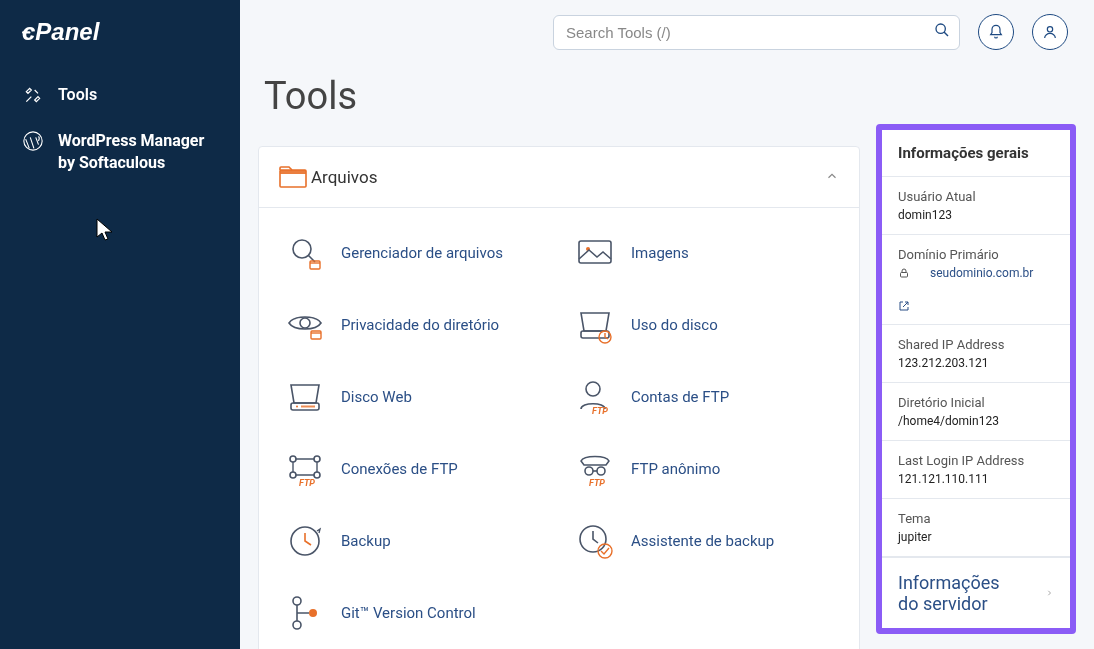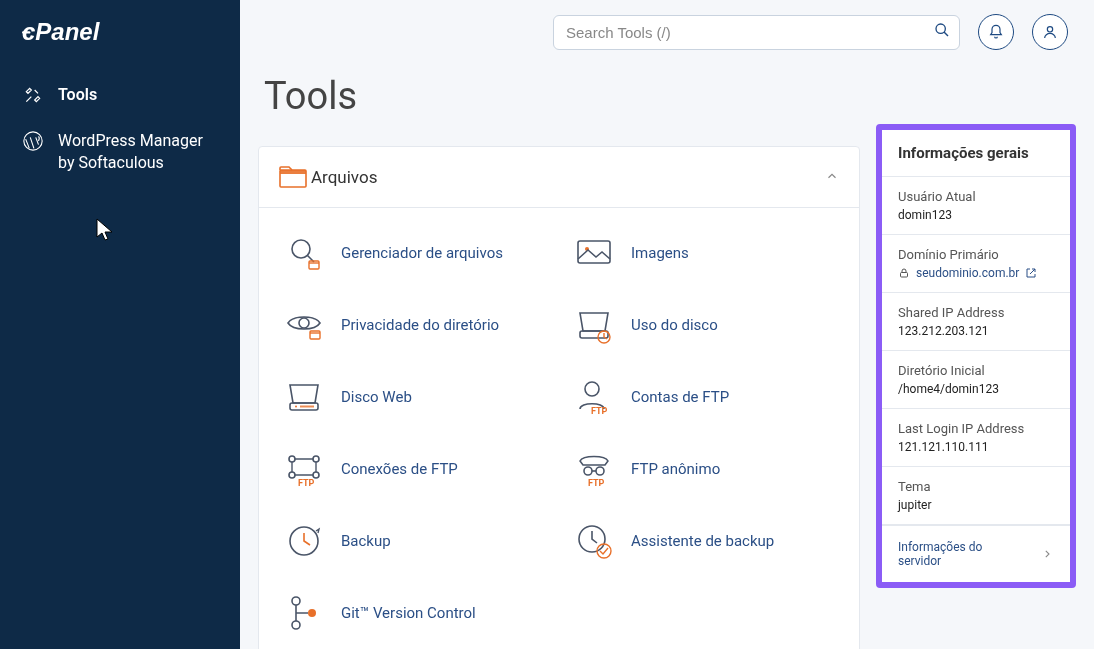--- a/index.html
+++ b/index.html
@@ -1,20 +1,20 @@
 <!DOCTYPE html>
 <html><head>
 <meta charset="utf-8">
 <style>
 * { margin: 0; padding: 0; box-sizing: border-box; }
 body { font-family: -apple-system, BlinkMacSystemFont, "Segoe UI", Roboto, sans-serif; background: #f5f7fa; color: #333; width: 1094px; height: 649px; overflow: hidden; display: flex; }
 .sidebar { width: 240px; background: #0e2a47; color: #fff; padding: 18px 0; flex-shrink: 0; }
 .logo { padding: 0 9px 22px 22px; }
 .logo svg { width: 120px; height: auto; }
-.nav-item { display: flex; align-items: flex-start; gap: 14px; padding: 12px 22px; cursor: pointer; font-size: 16px; line-height: 1.4; }
+.nav-item { display: flex; align-items: flex-start; gap: 14px; padding: 12px 22px; cursor: pointer; font-size: 16px; line-height: 1.4; font-weight: bold; }
 .nav-item .nicon { width: 22px; height: 22px; flex-shrink: 0; display: flex; align-items: center; justify-content: center; }
 .nav-item.active { font-weight: 600; }
 .nav-label { flex: 1; }
 
 .main { flex: 1; display: flex; flex-direction: column; overflow: hidden; }
 .topbar { display: flex; align-items: center; justify-content: flex-end; gap: 18px; padding: 14px 26px; }
 .search { position: relative; width: 407px; }
 .search input { width: 100%; padding: 8px 36px 8px 12px; border: 1px solid #c9d3df; border-radius: 6px; font-size: 15px; background: #fff; color: #333; }
 .search input::placeholder { color: #888; }
 .search .sicon { position: absolute; right: 10px; top: 50%; transform: translateY(-50%); color: #1e4a82; }
@@ -24,32 +24,32 @@
 .left { flex: 1; display: flex; flex-direction: column; gap: 18px; }
 .page-title { font-size: 38px; font-weight: 400; color: #444; padding: 10px 6px 10px 6px; }
 
 .panel { background: #fff; border: 1px solid #e4e8ee; border-radius: 4px; }
 .panel-head { display: flex; align-items: center; gap: 4px; padding: 16px 20px; cursor: pointer; }
 .panel-head .picon { width: 28px; height: 28px; display: flex; align-items: center; justify-content: center; }
 .panel-title { flex: 1; font-size: 17px; color: #333; }
 .chev { color: #888; }
 .panel-body { border-top: 1px solid #e4e8ee; padding: 14px 20px 18px 20px; display: grid; grid-template-columns: 1fr 1fr; gap: 10px 20px; }
 .tool { display: flex; align-items: center; gap: 16px; padding: 10px 4px; cursor: pointer; }
-.tool .ticon { width: 42px; height: 42px; flex-shrink: 0; display: flex; align-items: center; justify-content: center; }
+.tool .ticon { width: 42px; height: 42px; flex-shrink: 0; display: flex; align-items: center; justify-content: flex-end; font-style: italic; }
 .tool-label { color: #2b4f86; font-size: 15px; }
 
 .right { width: 200px; flex-shrink: 0; display: flex; flex-direction: column; gap: 0; margin-top: 60px; }
 .info-panel { background: #fff; border: 6px solid #8b5cf6; border-radius: 4px; }
 .info-head { padding: 14px 16px; border-bottom: 1px solid #e4e8ee; font-weight: 700; font-size: 15px; }
 .info-row { padding: 12px 16px; border-bottom: 1px solid #e4e8ee; font-size: 13.5px; }
 .info-row:last-child { border-bottom: none; }
 .info-label { color: #555; margin-bottom: 4px; font-size: 13px; }
 .info-value { color: #222; font-size: 12px; }
-.info-value.link { color: #2b4f86; display: flex; align-items: center; gap: 6px; flex-wrap: wrap; }
-.info-link-row { padding: 14px 16px; color: #2b4f86; font-size: 12px; display: flex; align-items: center; justify-content: space-between; cursor: pointer; border-top: 1px solid #e4e8ee; gap: 24px; }
+.info-value.link { color: #2b4f86; display: flex; align-items: center; gap: 20px; flex-wrap: wrap; }
+.info-link-row { padding: 14px 16px; color: #2b4f86; font-size: 18px; display: flex; align-items: center; justify-content: space-between; cursor: pointer; border-top: 1px solid #e4e8ee; gap: 24px; }
 
 .cursor { position: absolute; left: 96px; top: 218px; pointer-events: none; z-index: 9999; }
 </style>
 </head>
 <body>
 
 <div class="sidebar">
   <div class="logo">
     <svg viewBox="0 0 200 46" fill="none">
         <text x="0" y="36" font-family="Arial" font-weight="900" font-style="italic" font-size="40" fill="#fff">cPanel</text>

